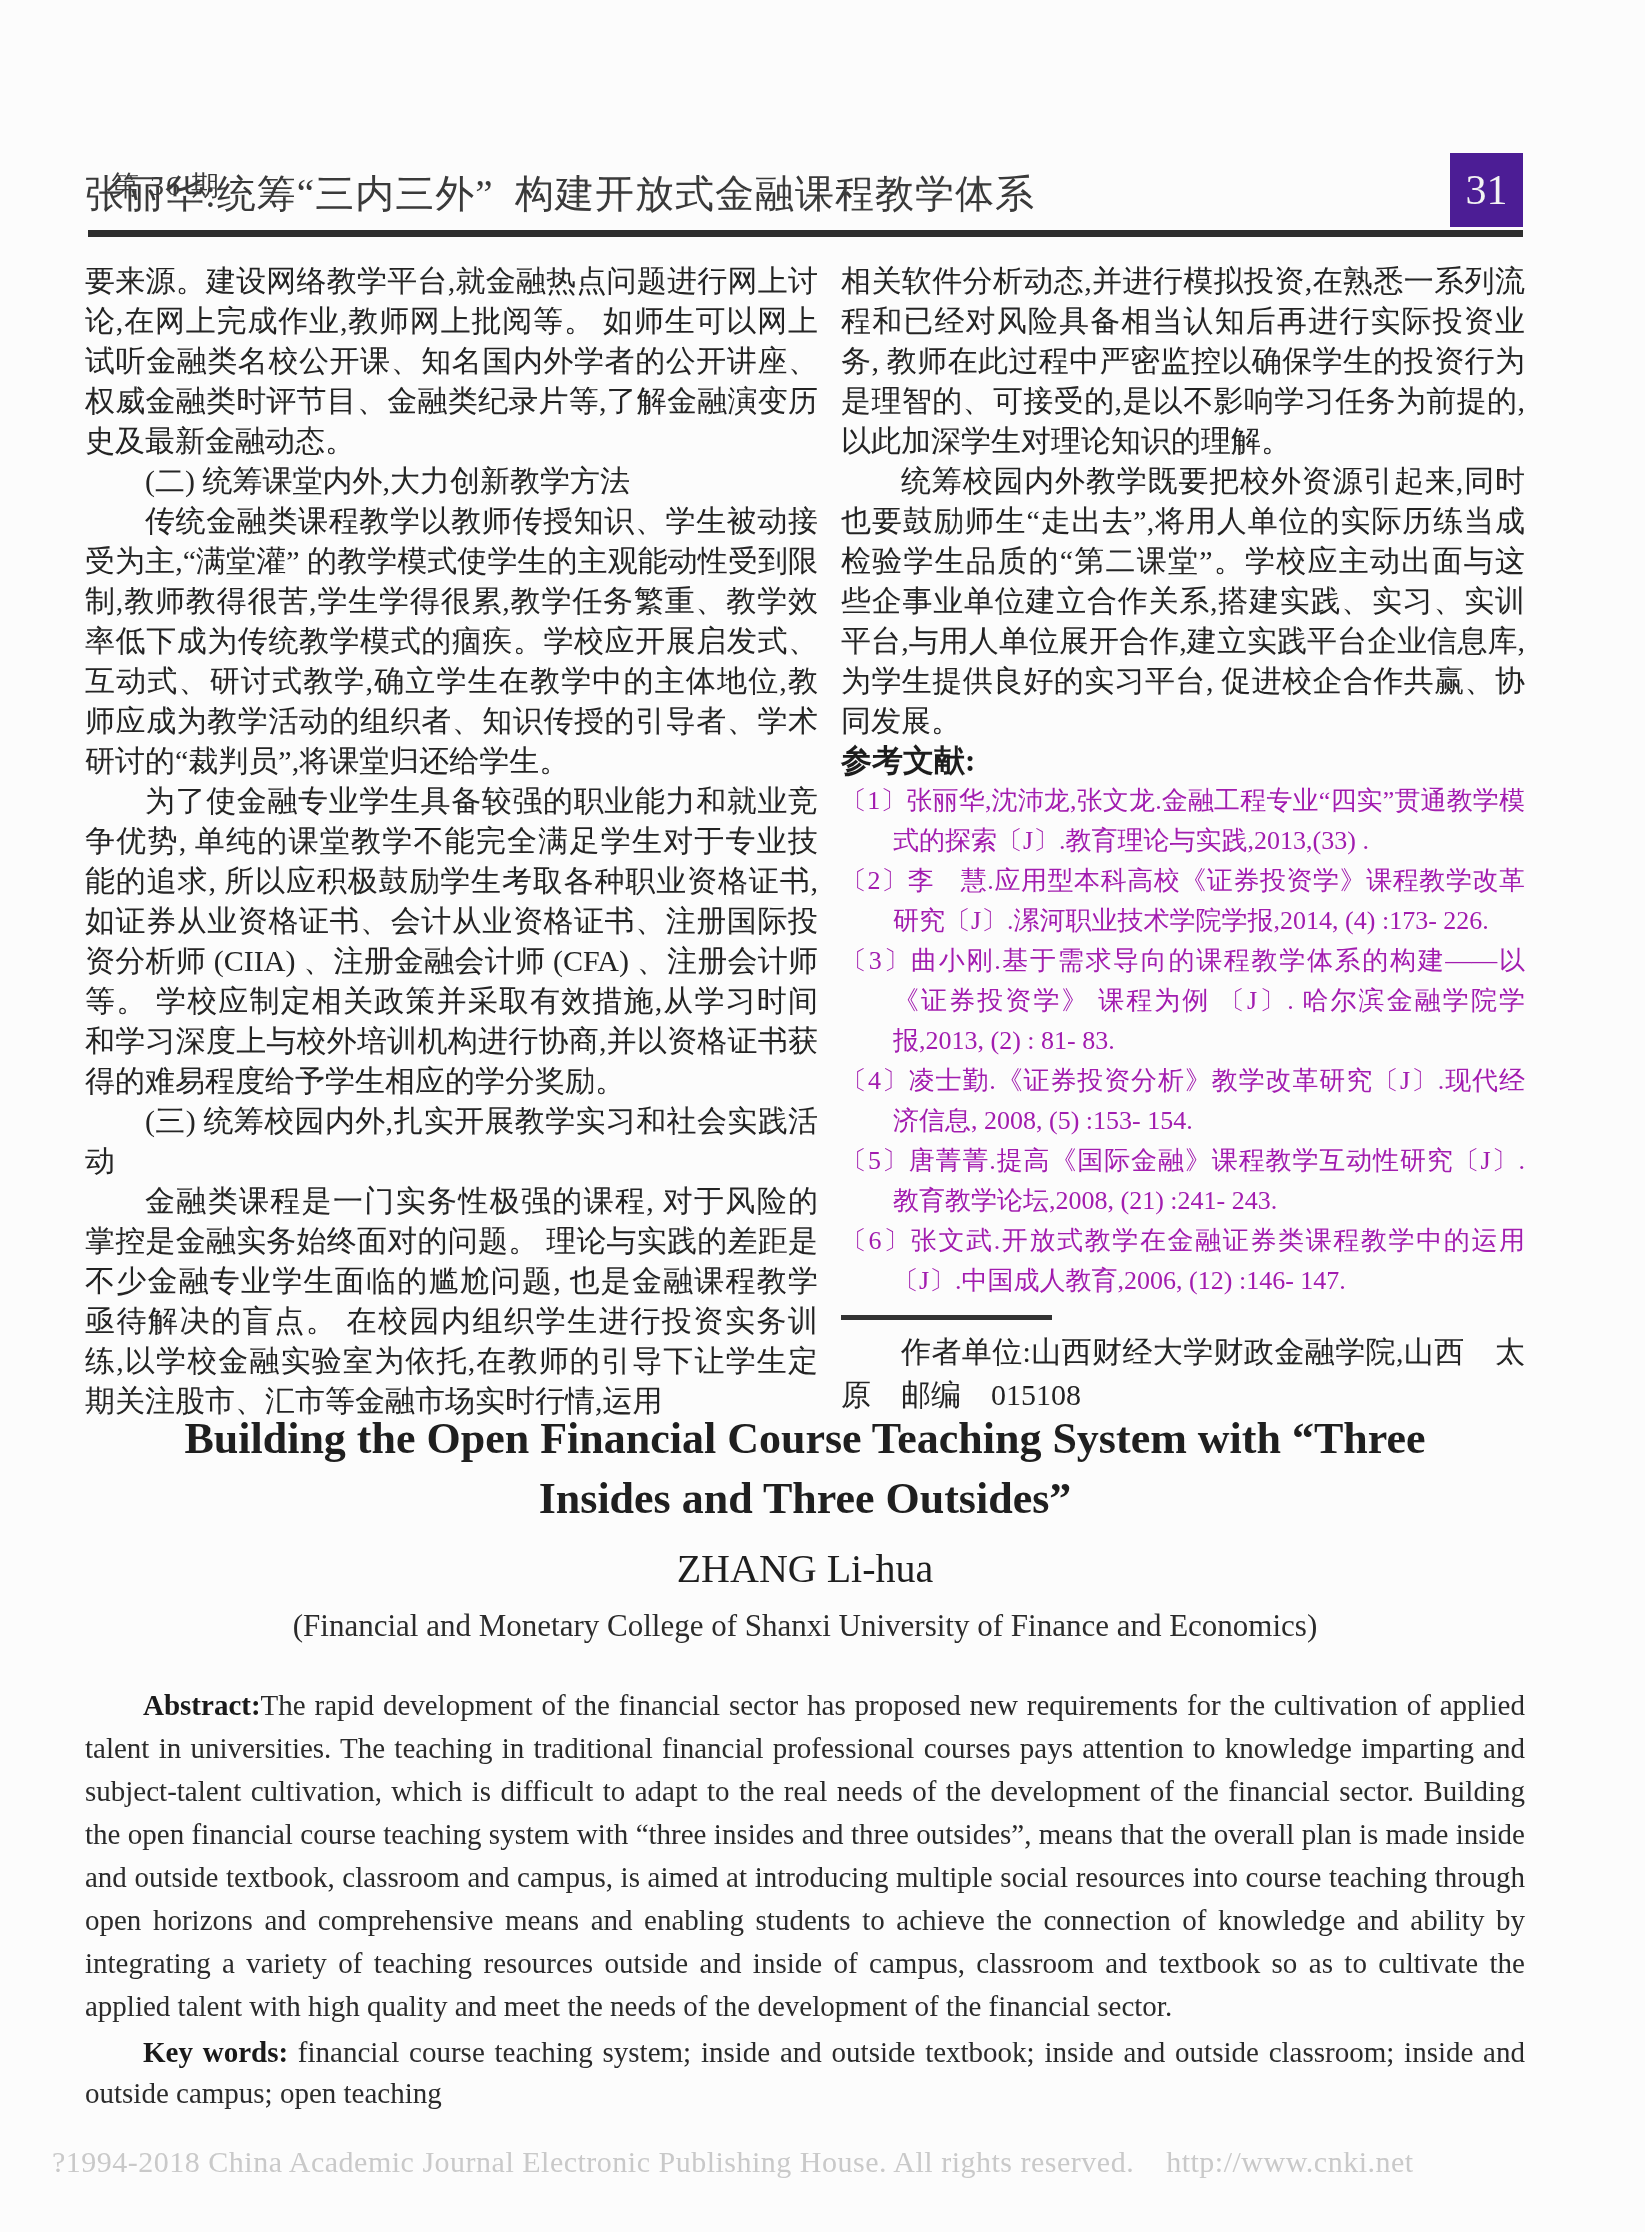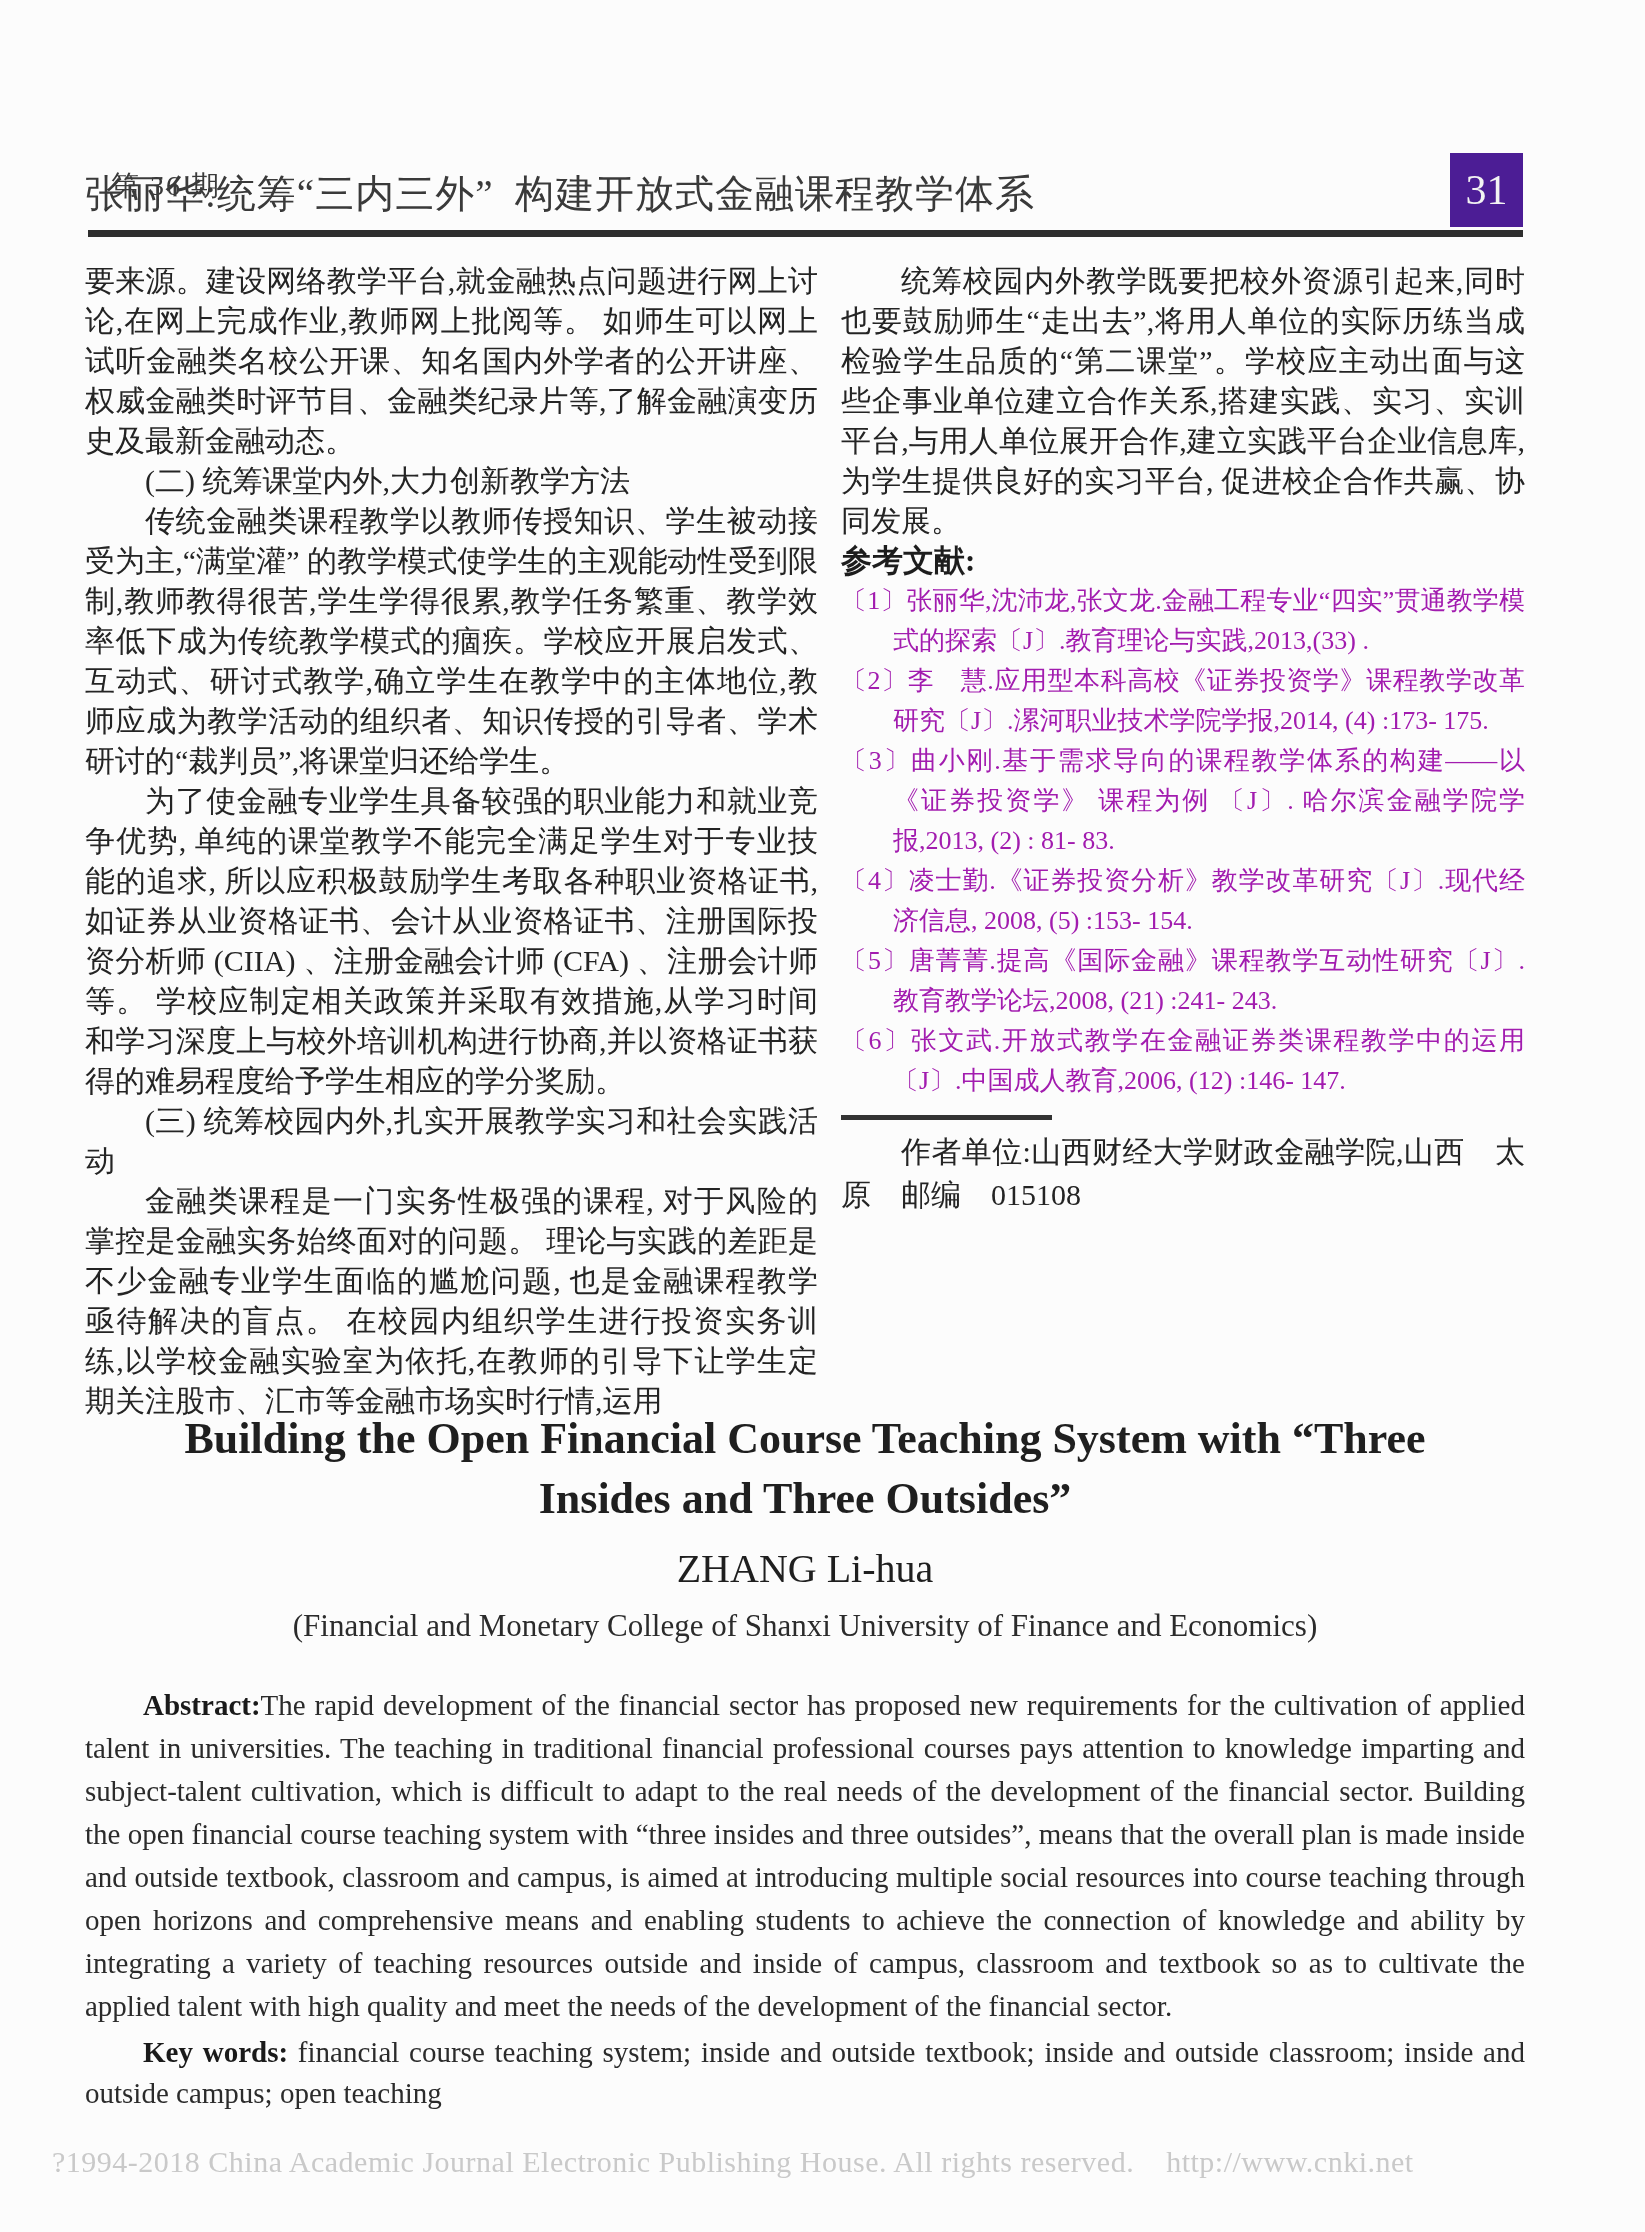--- a/index.html
+++ b/index.html
@@ -72,25 +72,26 @@
   <div class="col col-left">
     <p class="body-p">要来源。建设网络教学平台,就金融热点问题进行网上讨论,在网上完成作业,教师网上批阅等。 如师生可以网上试听金融类名校公开课、知名国内外学者的公开讲座、权威金融类时评节目、金融类纪录片等,了解金融演变历史及最新金融动态。</p>
     <p class="body-p indent">(二) 统筹课堂内外,大力创新教学方法</p>
     <p class="body-p indent">传统金融类课程教学以教师传授知识、学生被动接受为主,“满堂灌” 的教学模式使学生的主观能动性受到限制,教师教得很苦,学生学得很累,教学任务繁重、教学效率低下成为传统教学模式的痼疾。学校应开展启发式、互动式、研讨式教学,确立学生在教学中的主体地位,教师应成为教学活动的组织者、知识传授的引导者、学术研讨的“裁判员”,将课堂归还给学生。</p>
     <p class="body-p indent">为了使金融专业学生具备较强的职业能力和就业竞争优势, 单纯的课堂教学不能完全满足学生对于专业技能的追求, 所以应积极鼓励学生考取各种职业资格证书,如证券从业资格证书、会计从业资格证书、注册国际投资分析师 (CIIA) 、注册金融会计师 (CFA) 、注册会计师等。 学校应制定相关政策并采取有效措施,从学习时间和学习深度上与校外培训机构进行协商,并以资格证书获得的难易程度给予学生相应的学分奖励。</p>
     <p class="body-p indent">(三) 统筹校园内外,扎实开展教学实习和社会实践活动</p>
     <p class="body-p indent">金融类课程是一门实务性极强的课程, 对于风险的掌控是金融实务始终面对的问题。 理论与实践的差距是不少金融专业学生面临的尴尬问题, 也是金融课程教学亟待解决的盲点。 在校园内组织学生进行投资实务训练,以学校金融实验室为依托,在教师的引导下让学生定期关注股市、汇市等金融市场实时行情,运用</p>
   </div>
 
   <div class="col col-right">
+    <p class="body-p">相关软件分析动态,并进行模拟投资,在熟悉一系列流程和已经对风险具备相当认知后再进行实际投资业务, 教师在此过程中严密监控以确保学生的投资行为是理智的、可接受的,是以不影响学习任务为前提的,以此加深学生对理论知识的理解。</p>
     <p class="body-p indent">统筹校园内外教学既要把校外资源引起来,同时也要鼓励师生“走出去”,将用人单位的实际历练当成检验学生品质的“第二课堂”。学校应主动出面与这些企事业单位建立合作关系,搭建实践、实习、实训平台,与用人单位展开合作,建立实践平台企业信息库,为学生提供良好的实习平台, 促进校企合作共赢、协同发展。</p>
     <p class="refs-heading">参考文献:</p>
     <ol class="refs">
       <li class="ref">〔1〕张丽华,沈沛龙,张文龙.金融工程专业“四实”贯通教学模式的探索〔J〕.教育理论与实践,2013,(33) .</li>
-      <li class="ref">〔2〕李　慧.应用型本科高校《证券投资学》课程教学改革研究〔J〕.漯河职业技术学院学报,2014, (4) :173- 175.</li>
+      <li class="ref">〔2〕李　慧.应用型本科高校《证券投资学》课程教学改革研究〔J〕.漯河职业技术学院学报,2014, (4) :173- 226.</li>
       <li class="ref">〔3〕曲小刚.基于需求导向的课程教学体系的构建——以《证券投资学》 课程为例 〔J〕. 哈尔滨金融学院学报,2013, (2) : 81- 83.</li>
       <li class="ref">〔4〕凌士勤.《证券投资分析》教学改革研究〔J〕.现代经济信息, 2008, (5) :153- 154.</li>
       <li class="ref">〔5〕唐菁菁.提高《国际金融》课程教学互动性研究〔J〕.教育教学论坛,2008, (21) :241- 243.</li>
       <li class="ref">〔6〕张文武.开放式教学在金融证券类课程教学中的运用〔J〕.中国成人教育,2006, (12) :146- 147.</li>
     </ol>
     <div class="author-block">
       <div class="author-rule"></div>
       <p class="author-p">作者单位:山西财经大学财政金融学院,山西　太原　邮编　015108</p>
     </div>
   </div>

